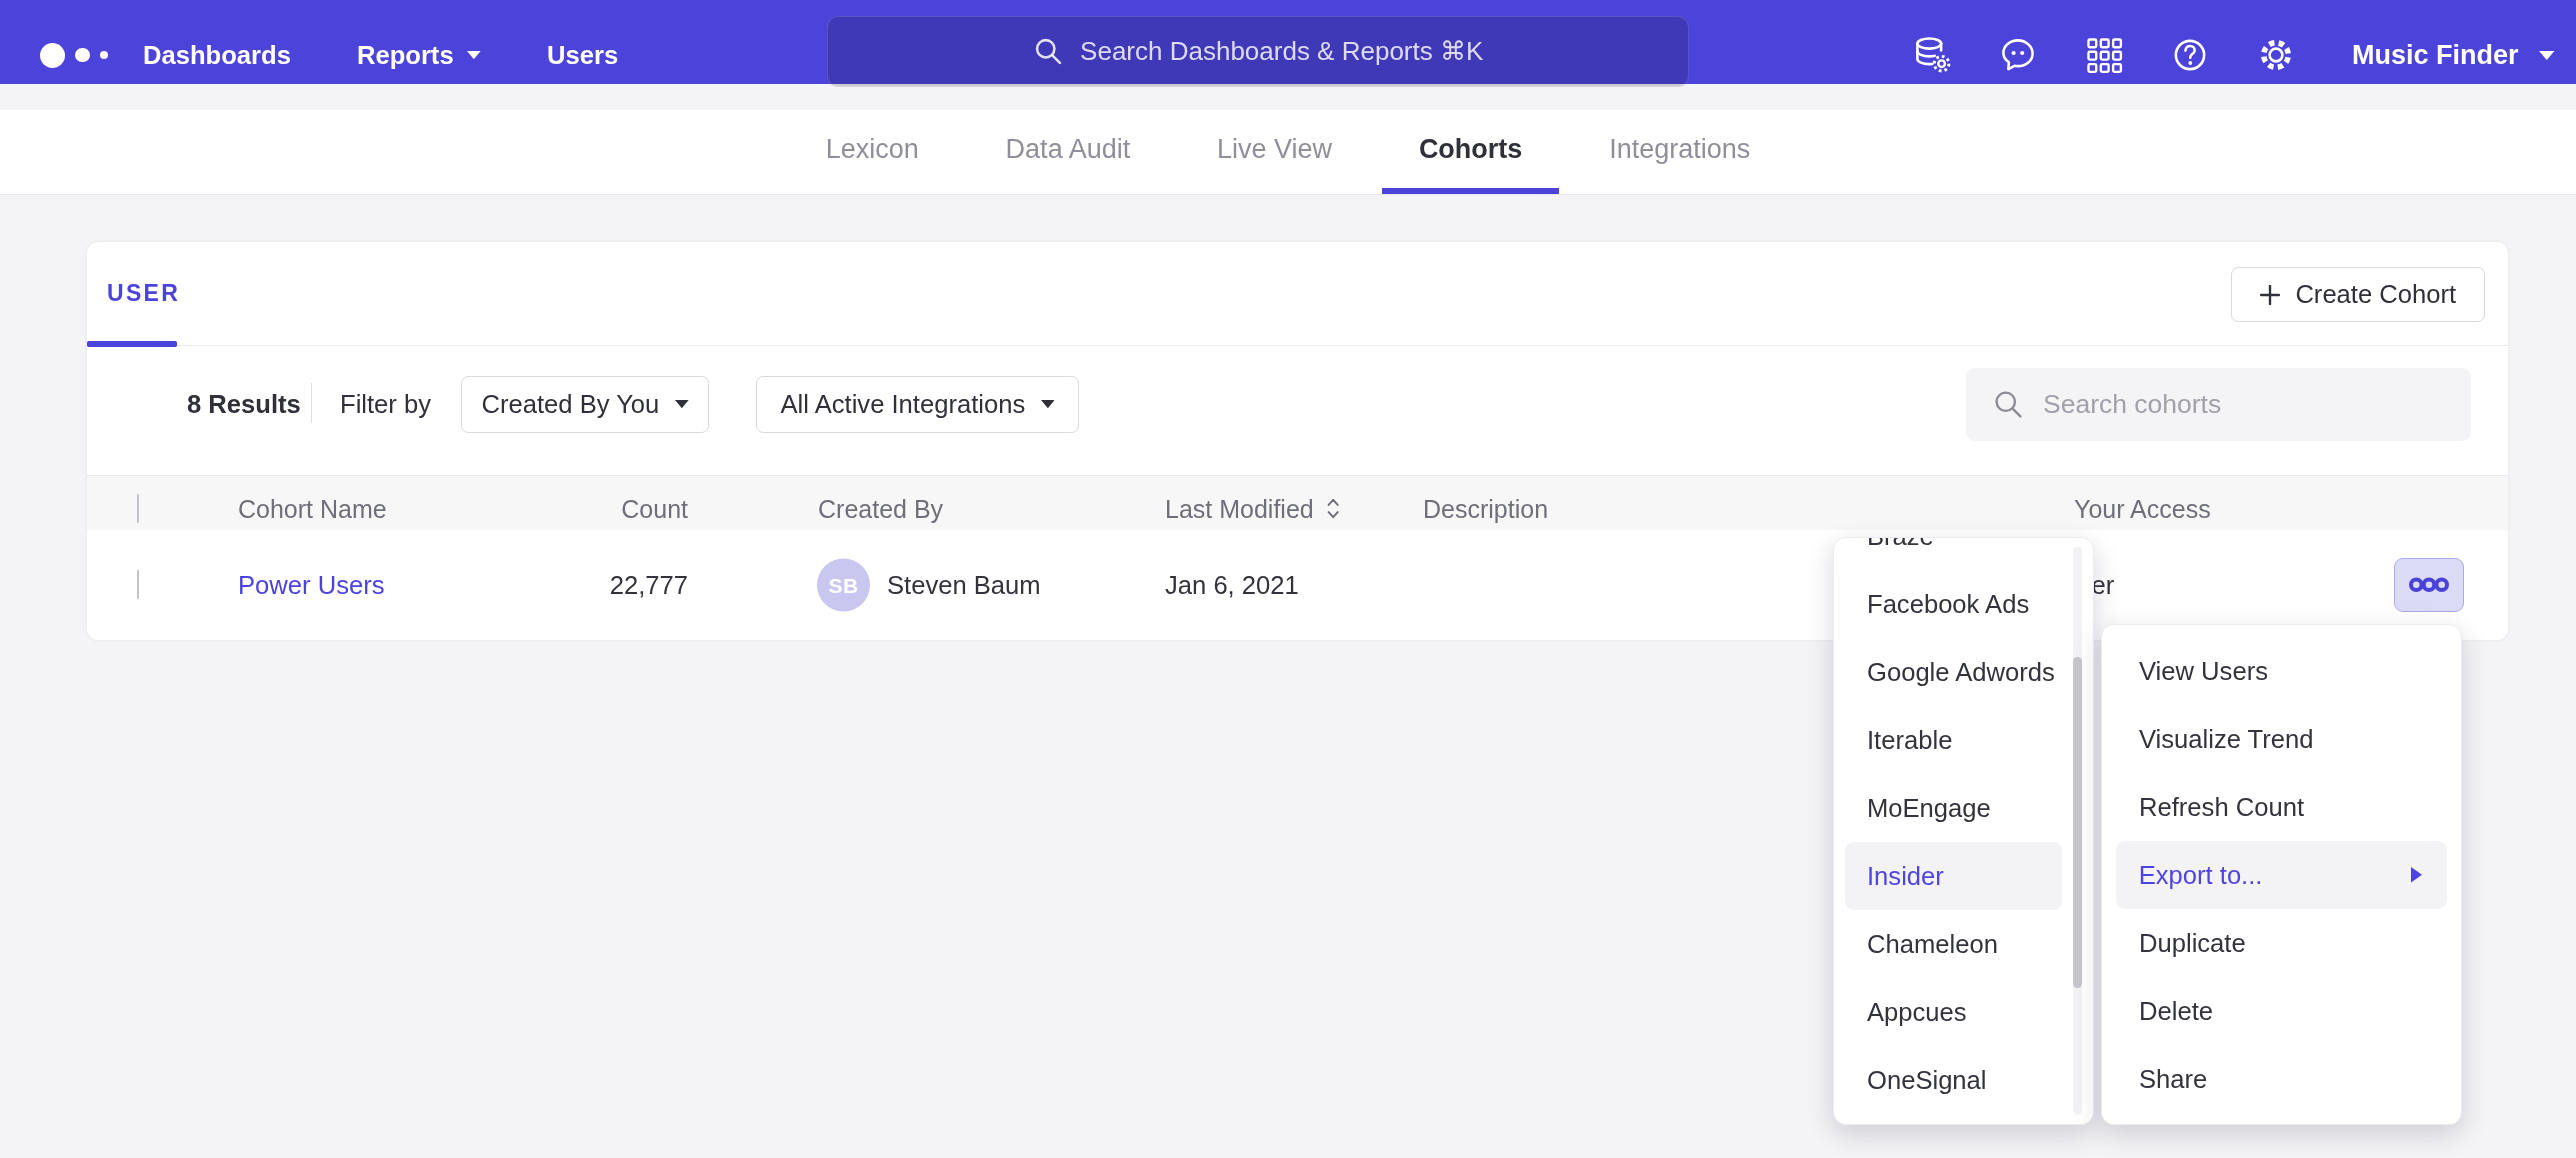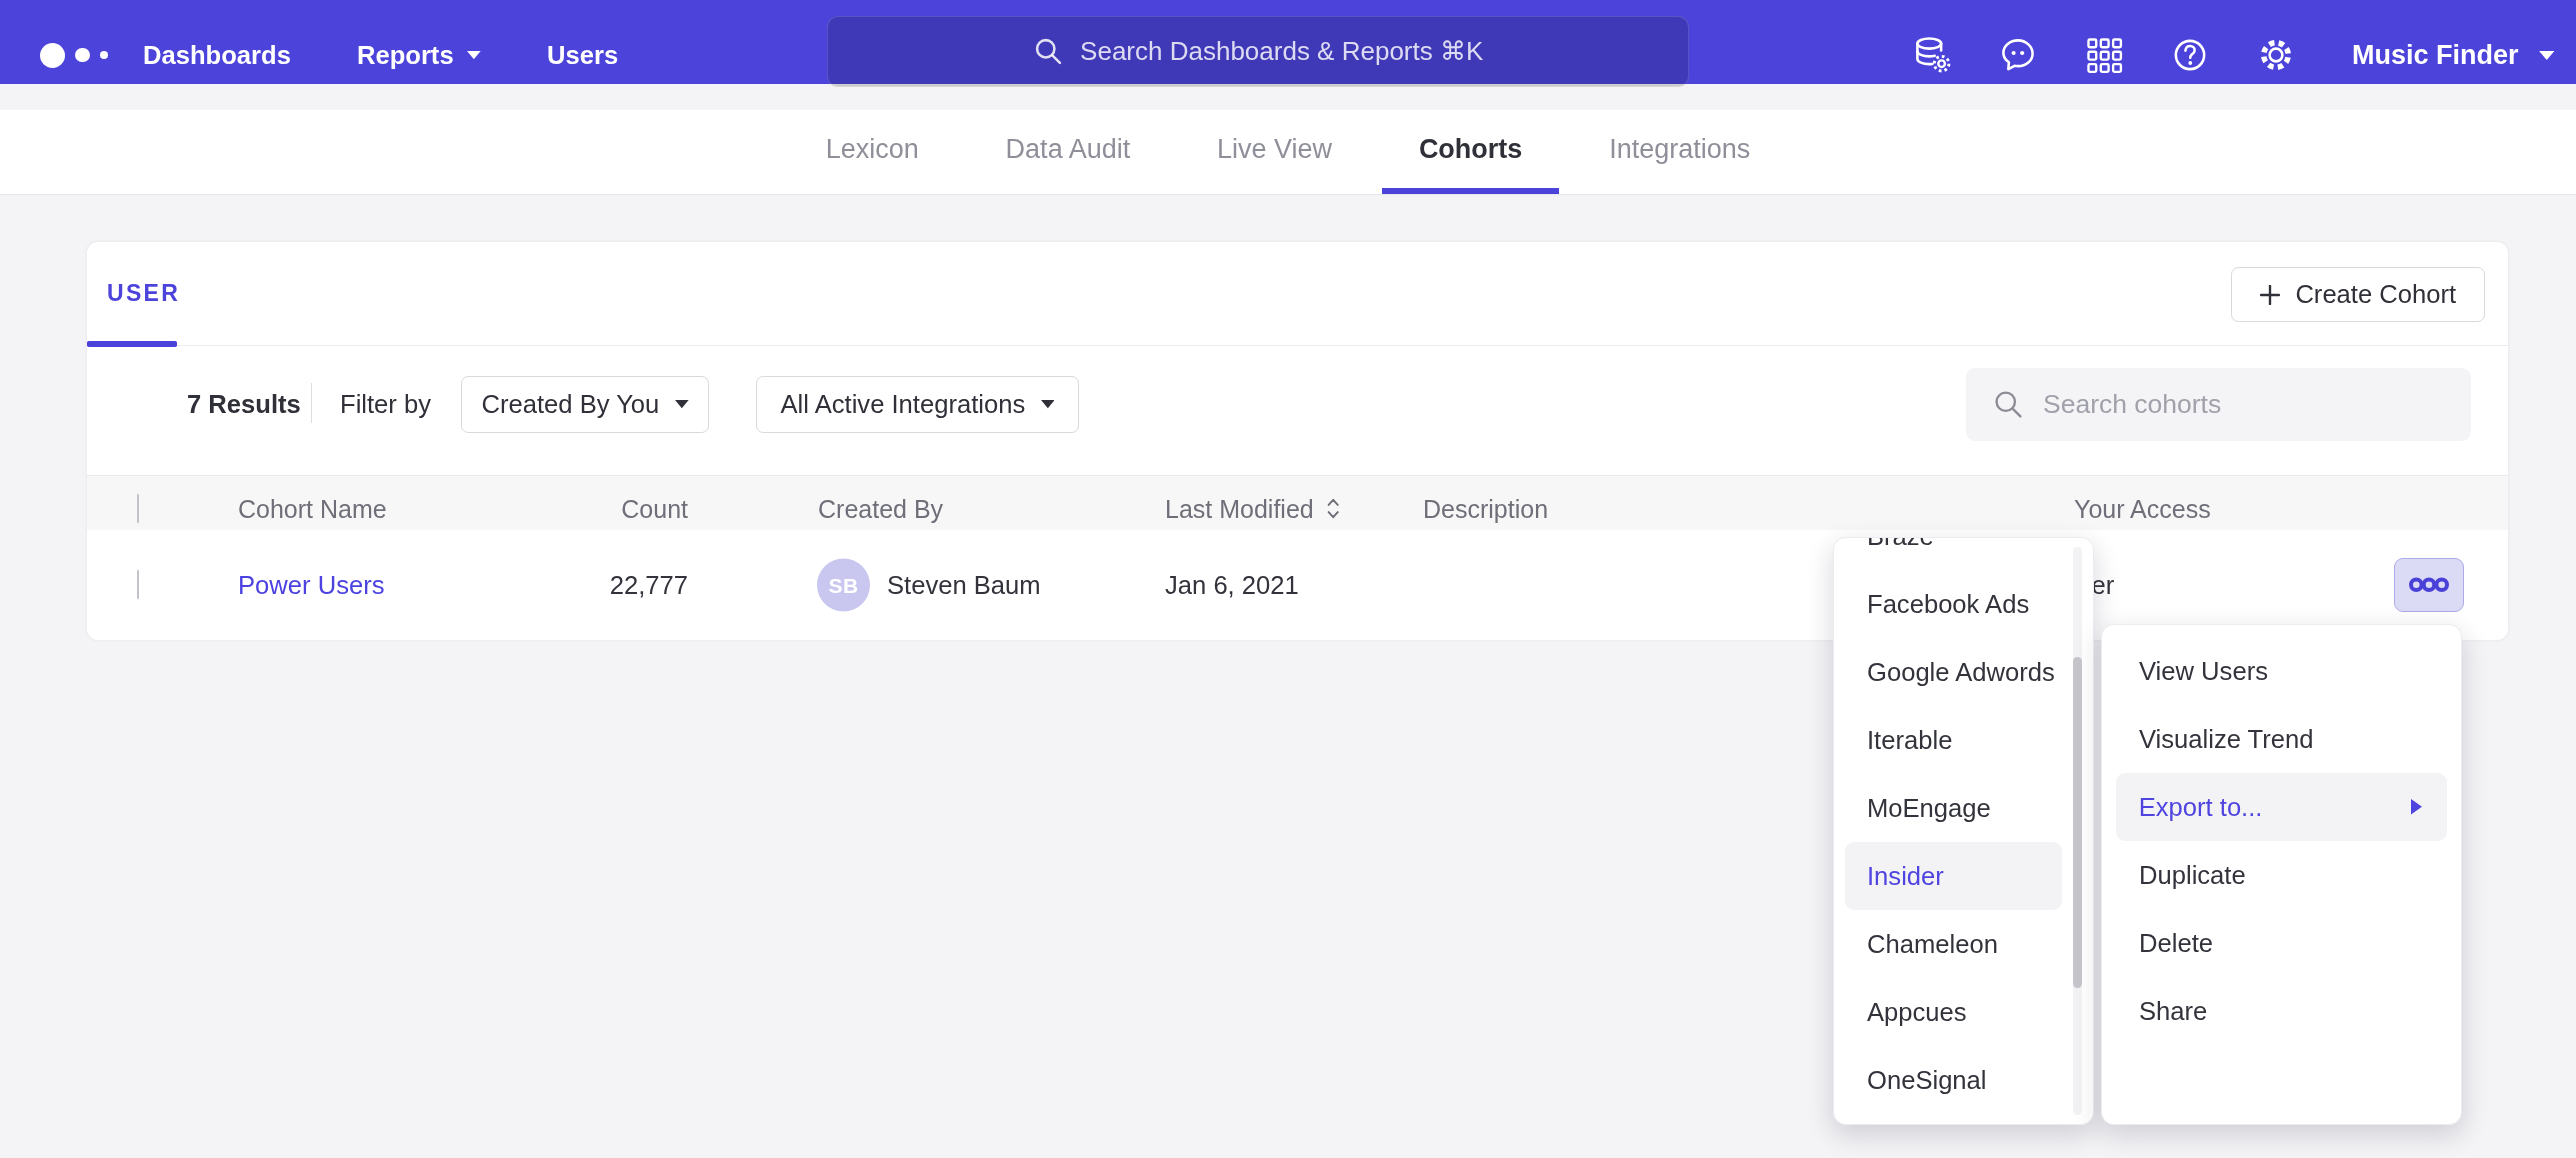--- a/index.html
+++ b/index.html
@@ -194,21 +194,21 @@
       <button class="create-btn">
         <svg width="20" height="20" viewBox="0 0 22 22">
           <line x1="11" y1="1" x2="11" y2="21" stroke="#2f3038" stroke-width="2.6" stroke-linecap="round"></line>
           <line x1="1" y1="11" x2="21" y2="11" stroke="#2f3038" stroke-width="2.6" stroke-linecap="round"></line>
         </svg>
         <span>Create Cohort</span>
       </button>
     </div>
 
     <div class="filter-row">
-      <span class="results">7 Results</span>
+      <span class="results">8 Results</span>
       <span class="vdivider"></span>
       <span class="filter-by">Filter by</span>
       <button class="fbtn fbtn1">
         <span>Created By You</span>
         <svg width="13.7" height="8.2" viewBox="0 0 15 9">
             <polygon points="0,0 15,0 7.5,9" fill="#2f3038"></polygon>
           </svg>
       </button>
       <button class="fbtn fbtn2">
         <span>All Active Integrations</span>
@@ -271,20 +271,21 @@
       <div class="sub-item">Appcues</div>
       <div class="sub-item">OneSignal</div>
     </div>
     <div class="sub-track"></div>
     <div class="sub-thumb"></div>
   </div>
 
   <div class="ctxmenu">
     <div class="ctx-item">View Users</div>
     <div class="ctx-item">Visualize Trend</div>
+    <div class="ctx-item">Refresh Count</div>
     <div class="ctx-item hl">
       <span>Export to...</span>
       <svg width="11" height="15.5" viewBox="0 0 12 17">
         <polygon points="0,0 0,17 12,8.5" fill="#4f44e0"></polygon>
       </svg>
     </div>
     <div class="ctx-item">Duplicate</div>
     <div class="ctx-item">Delete</div>
     <div class="ctx-item">Share</div>
   </div>

